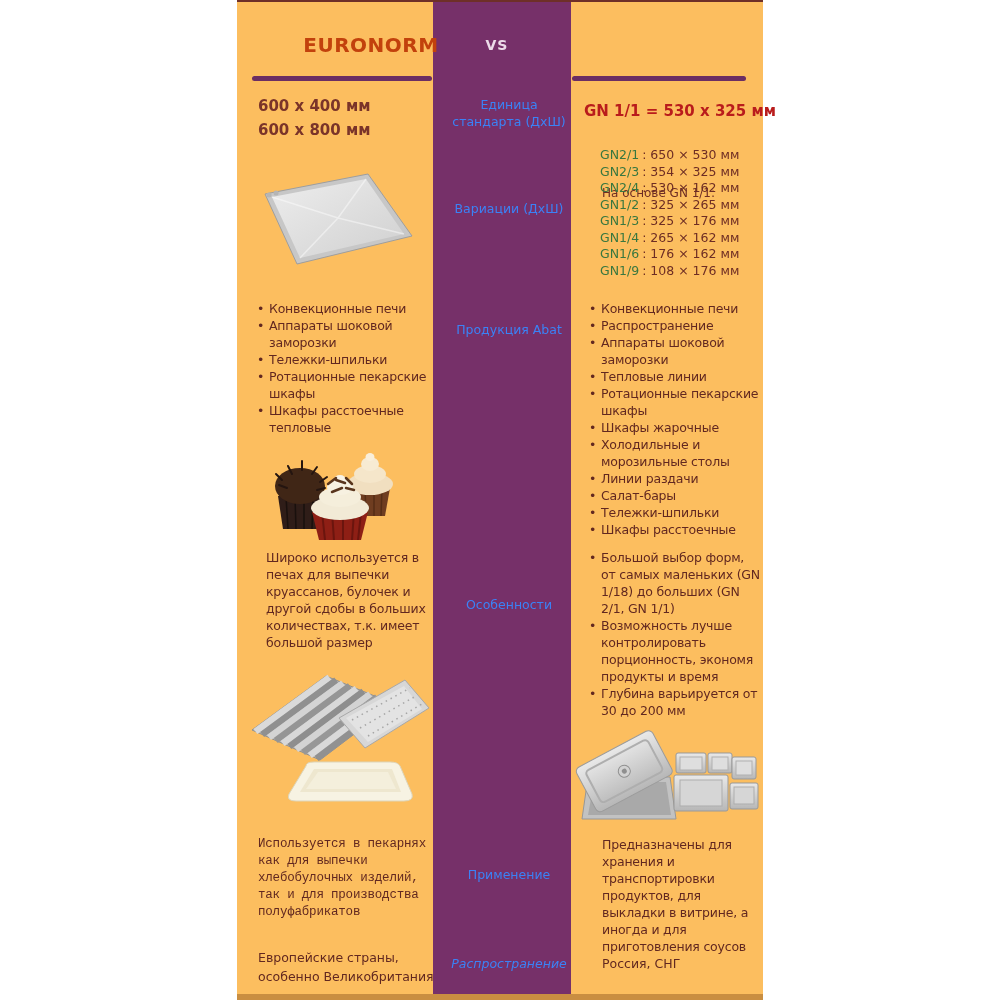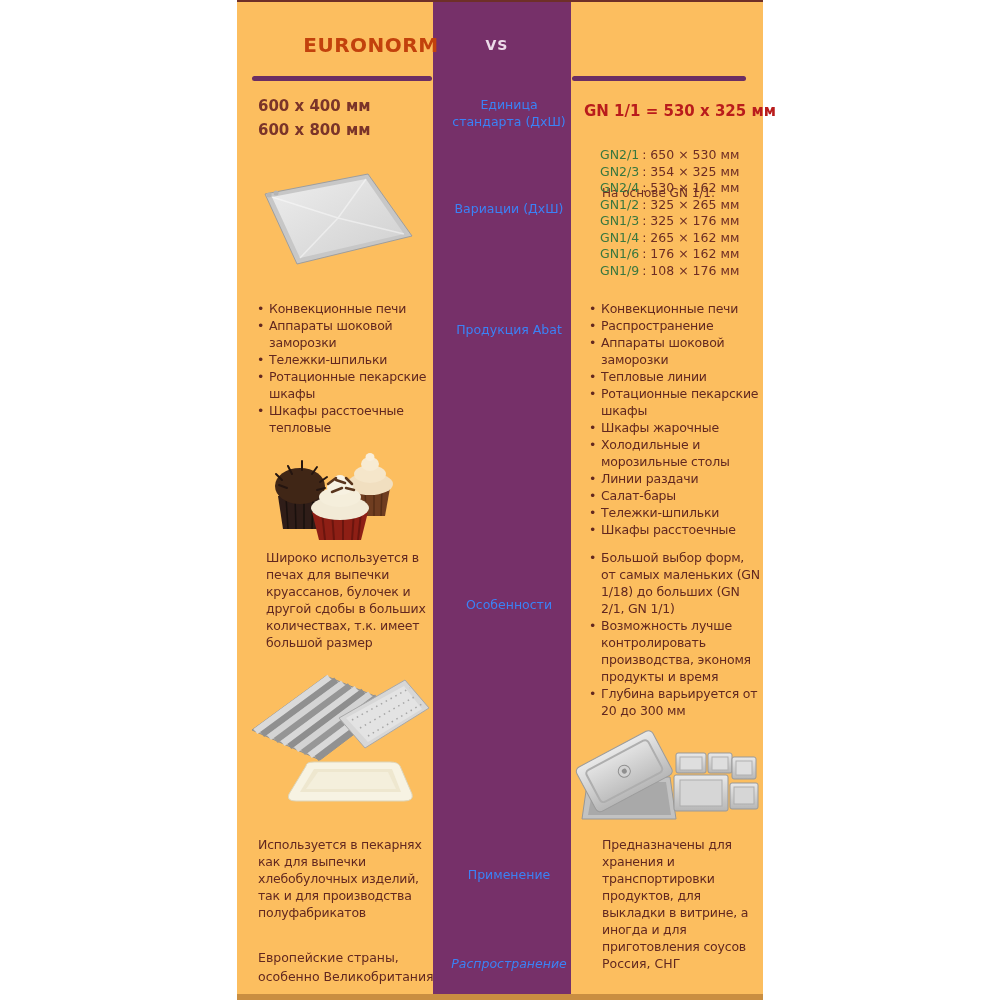--- a/index.html
+++ b/index.html
@@ -41,21 +41,21 @@
   .gn-size { color:#6E2D24; margin-left:3px; }
   .blist { list-style:none; margin:0; padding:0; font-size:12.5px; line-height:17px;
            color:#622820; letter-spacing:-0.2px; }
   .blist li { position:relative; padding-left:13px; }
   .blist li::before { content:"\2022"; position:absolute; left:1px; top:0; }
   .list-euro-products   { left:256px; top:300px; width:174px; }
   .list-gastro-products { left:588px; top:300px; width:172px; }
   .list-gastro-features { left:588px; top:549px; width:172px; }
   .para { font-size:12.5px; line-height:17px; color:#622820; letter-spacing:-0.2px; }
   .para-euro-features    { left:266px; top:549px; width:178px; }
-  .para-euro-application { left:258px; top:836px; width:182px; }
+  .para-euro-application { left:258px; top:836px; width:182px;font-family:Liberation Mono, monospace; }
   .para-gastro-application { left:602px; top:836px; width:161px; }
   .dist-euro   { left:258px; top:948px; width:182px; font-size:12.5px; line-height:19px; color:#622820; }
   .dist-gastro { left:602px; top:956px; font-size:12.5px; color:#622820; }
   
   .img-tray    { left:248px; top:168px; }
   .img-cup     { left:262px; top:436px; }
   .img-trayset { left:242px; top:658px; }
   .img-gnpans  { left:574px; top:727px; }
 </style>
 </head>
@@ -132,22 +132,22 @@
       <li>Холодильные и морозильные столы</li>
       <li>Линии раздачи</li>
       <li>Салат-бары</li>
       <li>Тележки-шпильки</li>
       <li>Шкафы расстоечные</li>
     </ul>
 
   <div class="abs para para-euro-features">Широко используется в печах для выпечки круассанов, булочек и другой сдобы в больших количествах, т.к. имеет большой размер</div>
   <ul class="abs blist list-gastro-features">
       <li>Большой выбор форм, от самых маленьких (GN 1/18) до больших (GN 2/1, GN 1/1)</li>
-      <li>Возможность лучше контролировать производства, экономя продукты и время</li>
-      <li>Глубина варьируется от 20 до 300 мм</li>
+      <li>Возможность лучше контролировать порционность, экономя продукты и время</li>
+      <li>Глубина варьируется от 30 до 200 мм</li>
     </ul>
 
   <div class="abs para para-euro-application">Используется в пекарнях как для выпечки хлебобулочных изделий, так и для производства полуфабрикатов</div>
   <div class="abs dist-euro">Европейские страны, особенно Великобритания</div>
 
   <div class="abs para para-gastro-application">Предназначены для хранения и транспортировки продуктов, для выкладки в витрине, а иногда и для приготовления соусов</div>
   <div class="abs dist-gastro">Россия, СНГ</div>
 
   <svg class="abs img-tray" width="175" height="112" viewBox="0 0 175 112">
     <defs>

